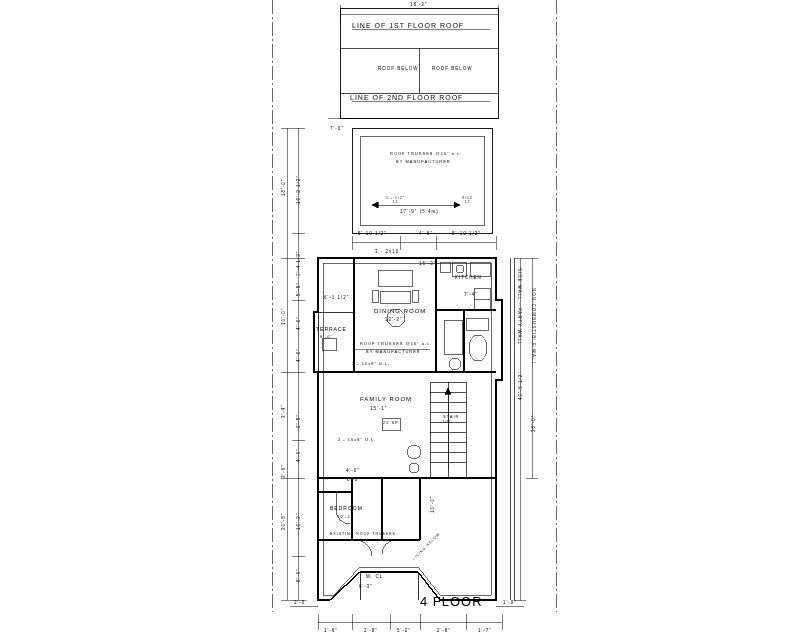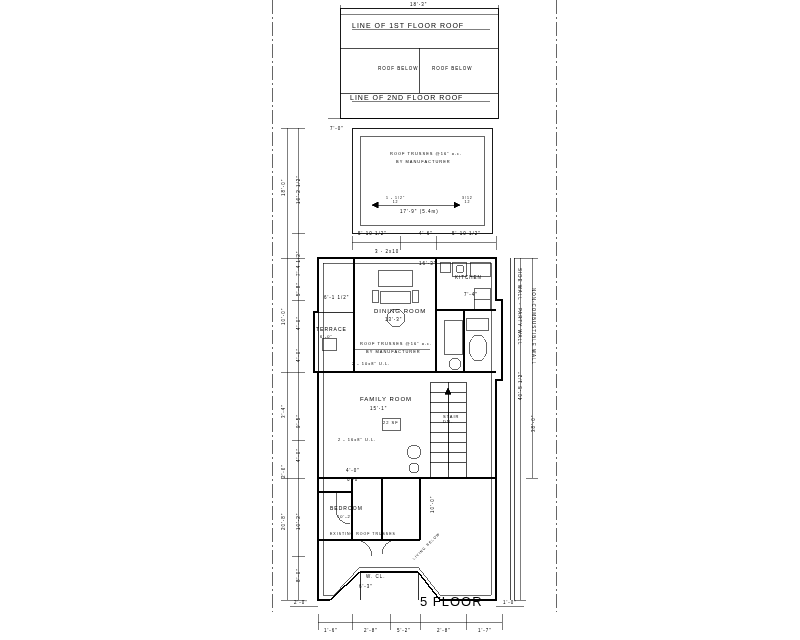--- a/index.html
+++ b/index.html
@@ -289,15 +289,15 @@
   <div class="ttl" style="left:346px; top:468px; font-size:4.5px;">4'-0"</div>
   <div class="ttl" style="left:430px; top:513px; font-size:4.5px; transform:rotate(-90deg); transform-origin:left top;">10'-0"</div>
   <div class="ttl" style="left:330px; top:532px; font-size:3.5px;">EXISTING ROOF TRUSSES</div>
   <div class="ttl" style="left:412px; top:558px; font-size:3.5px; transform:rotate(-45deg); transform-origin:left top;">LIVING BELOW</div>
   <div class="ttl" style="left:383px; top:420px; font-size:4px;">22 SF</div>
   <div class="ttl" style="left:443px; top:414px; font-size:4px; white-space:pre;">STAIR
 DN.</div>
   <div class="ttl" style="left:359px; top:584px; font-size:4.5px;">6'-3"</div>
   <div class="ttl" style="left:347px; top:477px; font-size:4.5px;">6'-0"</div>
 
-  <div class="ttl" style="left:420px; top:594px; font-size:13px;">5 FLOOR</div>
+  <div class="ttl" style="left:420px; top:594px; font-size:13px;">4 FLOOR</div>
 
 </div>
 
 </body></html>

